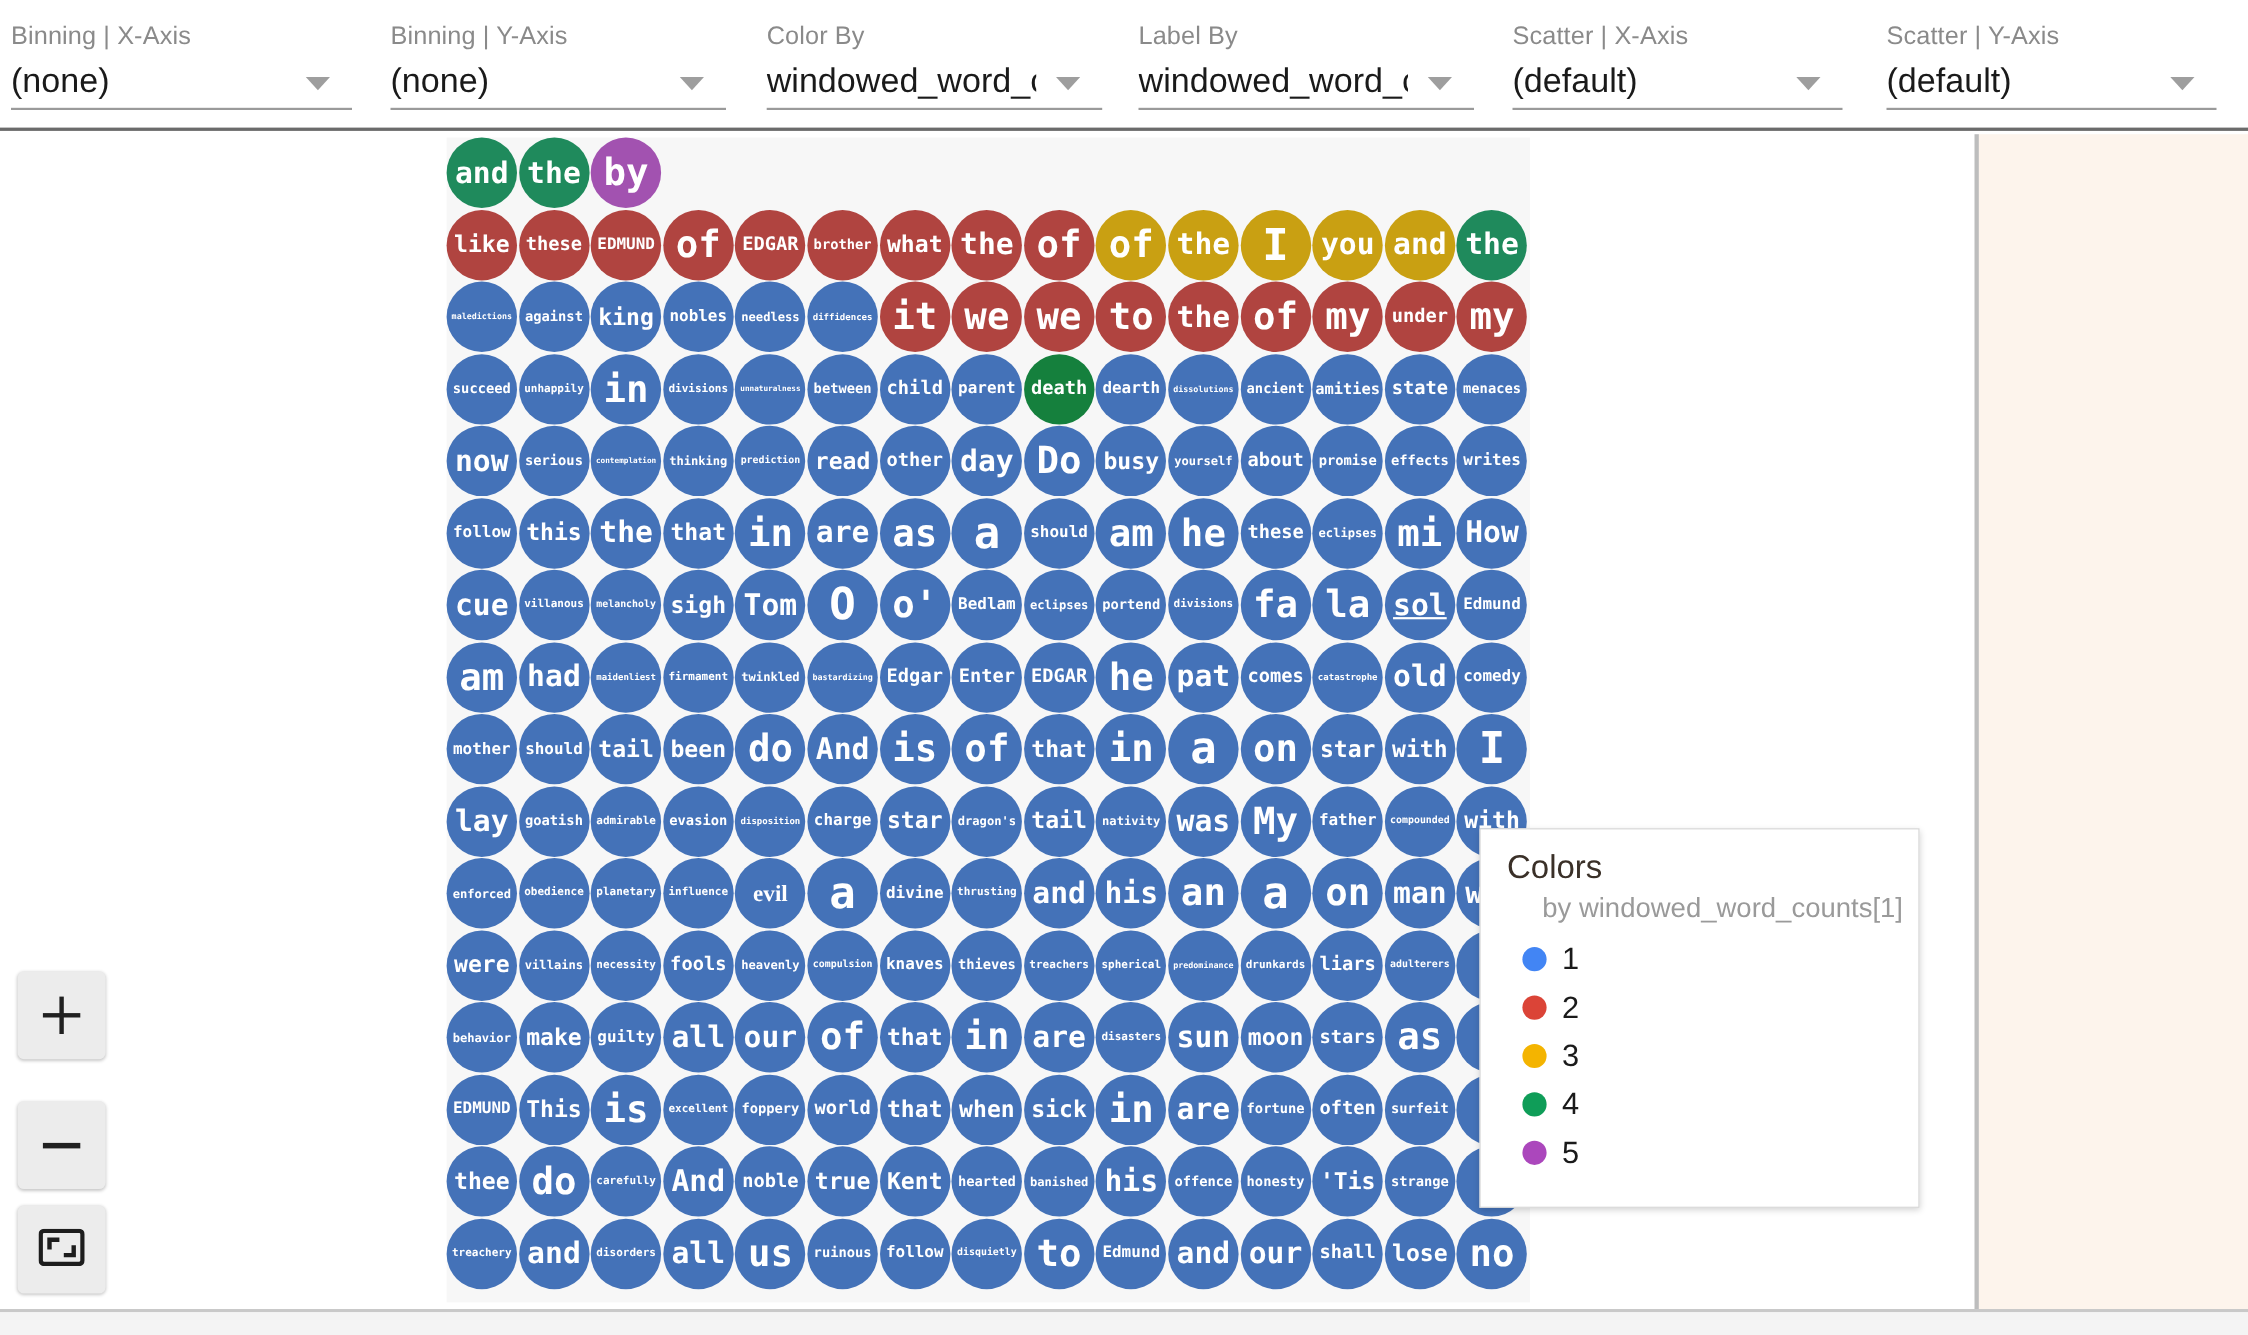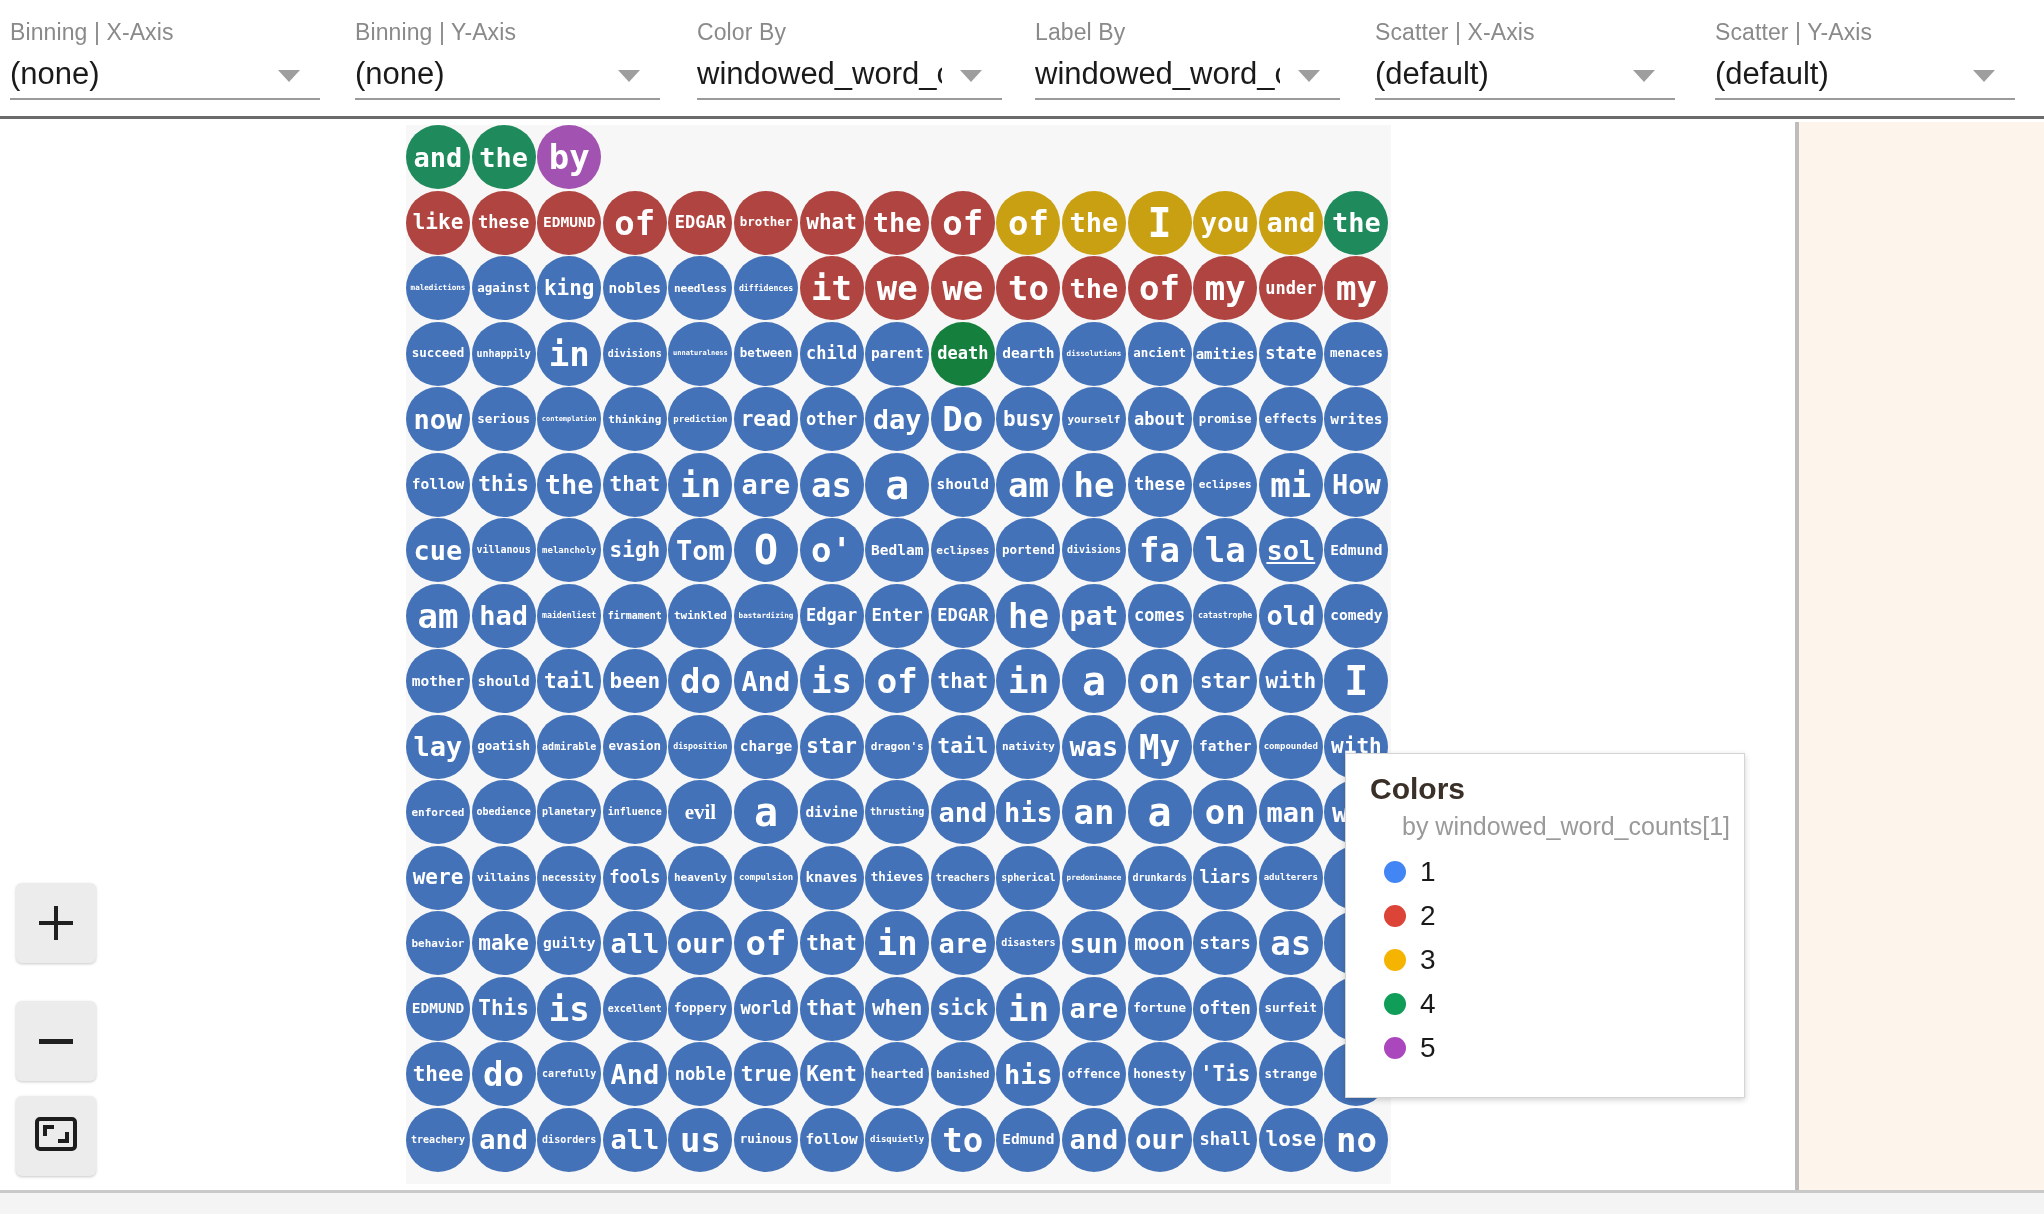--- a/index.html
+++ b/index.html
@@ -190,21 +190,21 @@
     border-radius: 1px;
   }
   .chevron-up:before { left: -1px; transform: rotate(-42deg); }
   .chevron-up:after  { left: 10px; transform: rotate(42deg); }
 
   #legend-body {
     padding: 18px 24px 22px 24px;
   }
   #legend-section-title {
     font-size: 30px;
-    font-weight: bold;
+    font-weight: normal;
     color: #3a3028;
     margin-bottom: 6px;
   }
   #legend-subtitle {
     font-size: 25px;
     color: #9a9a9a;
     margin-left: 32px;
     margin-bottom: 14px;
     white-space: nowrap;
   }

